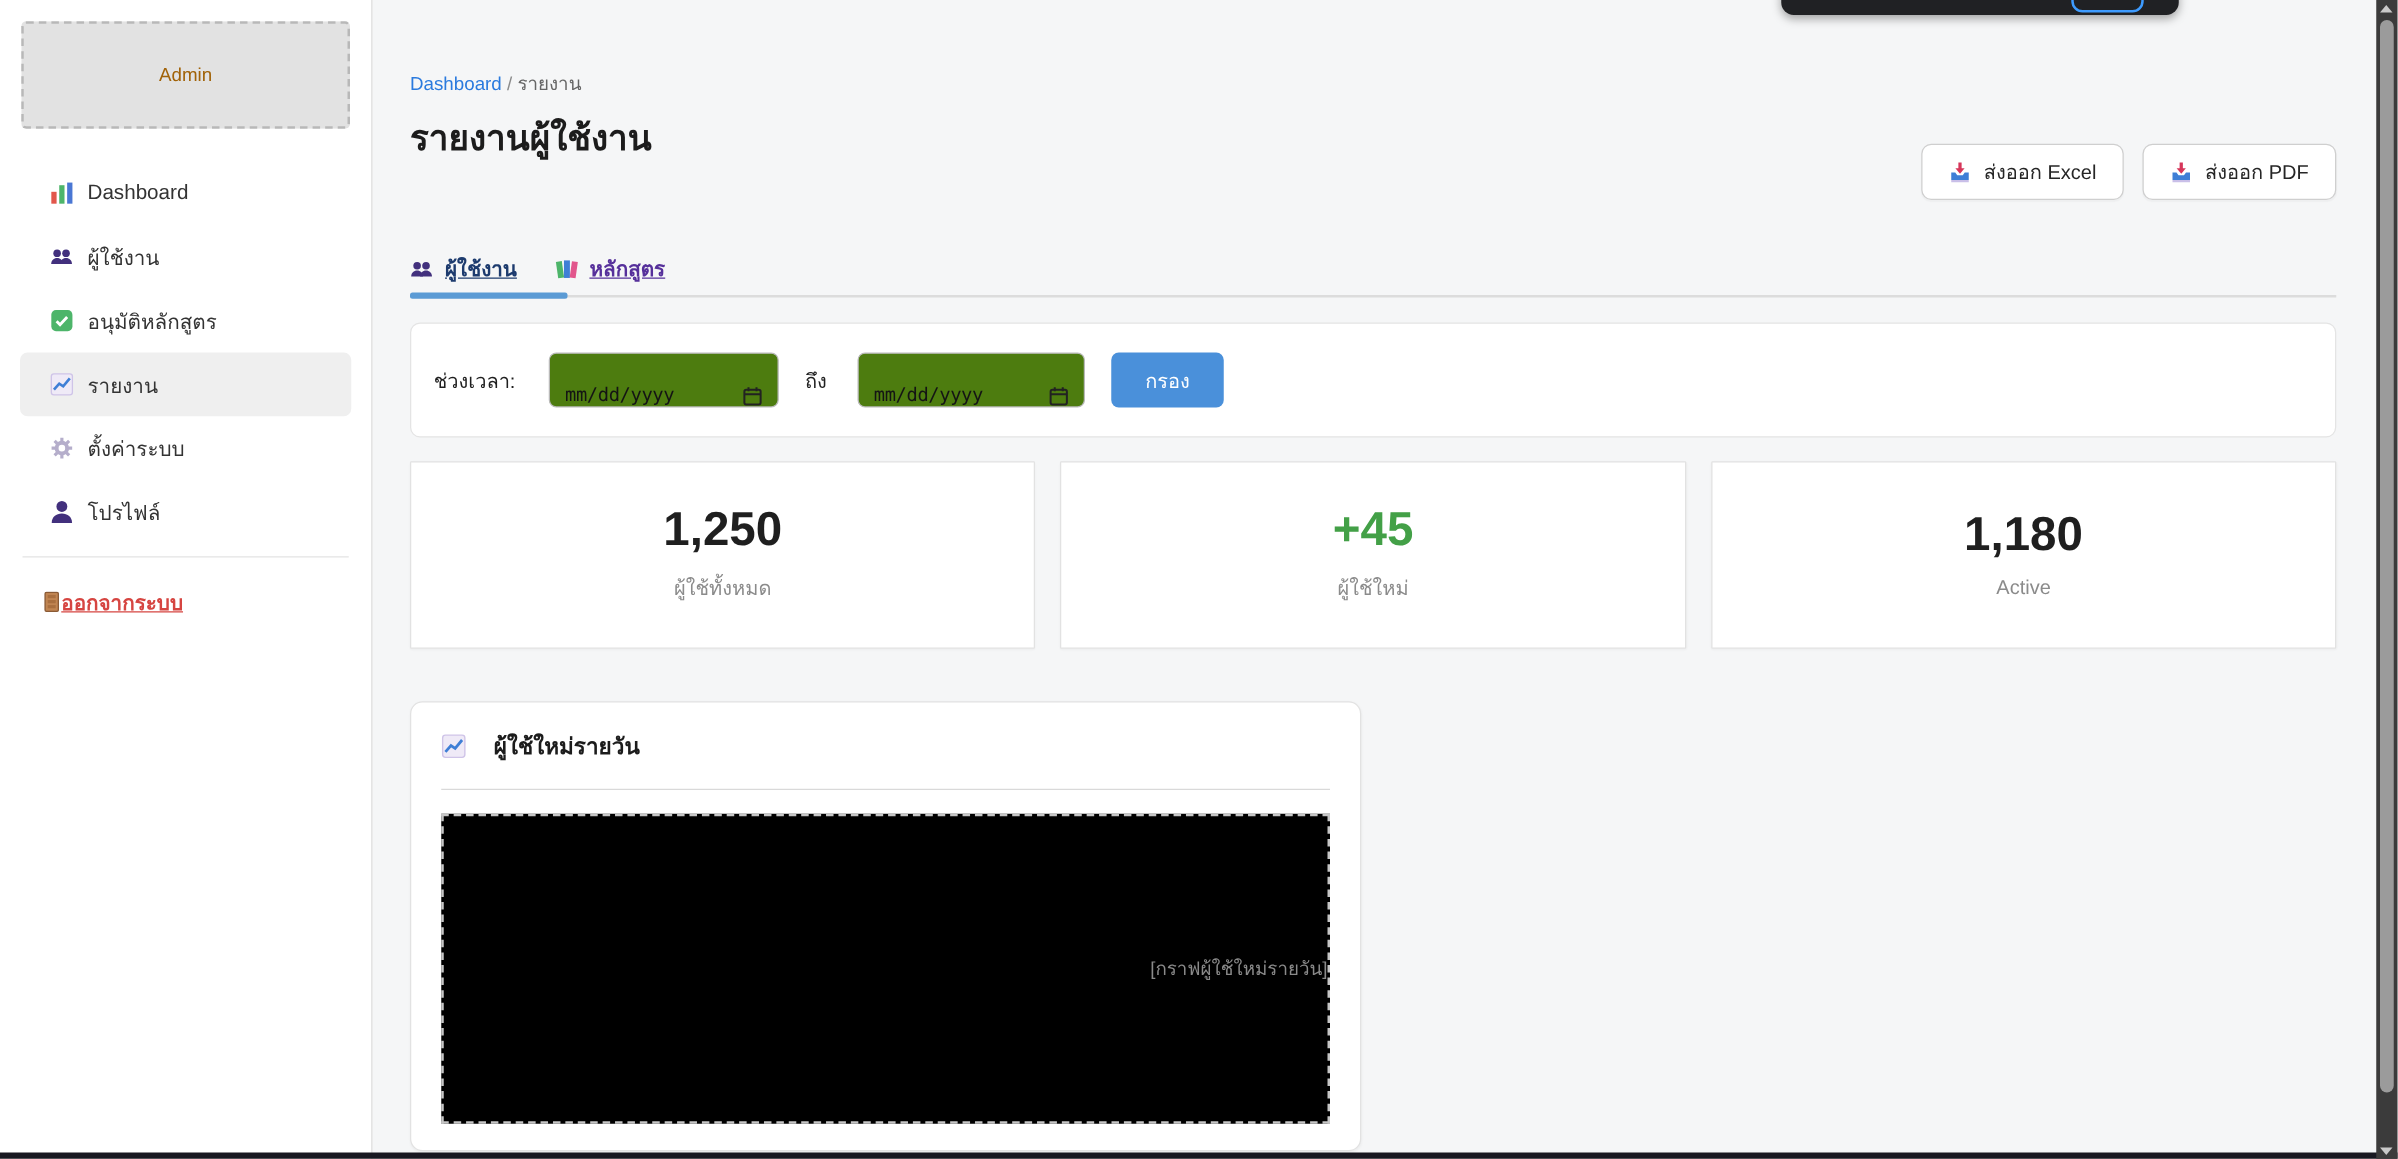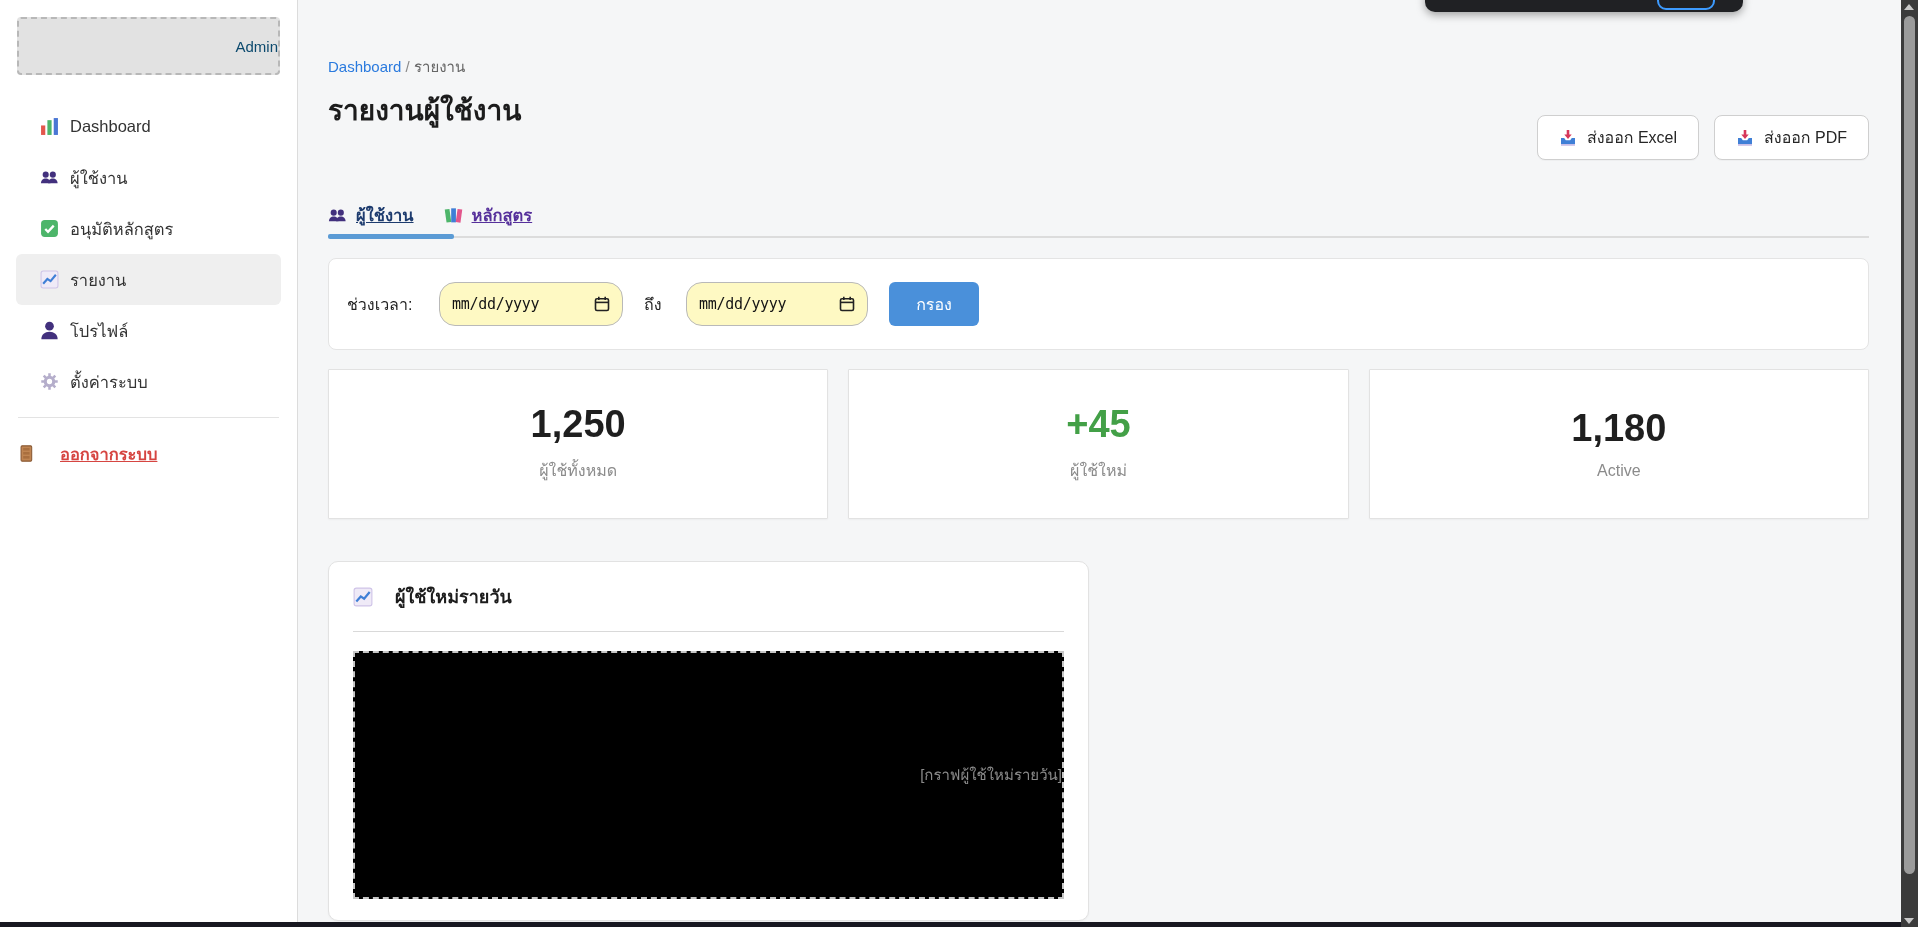--- a/index.html
+++ b/index.html
@@ -6,33 +6,33 @@
   html,body { margin:0; padding:0; }
   body {
     width:1918px; height:927px; position:relative; overflow:hidden;
     background:#f5f6f7;
     font-family:"Liberation Sans","DejaVu Sans",sans-serif;
     color:#333;
   }
   
   .sidebar { position:absolute; left:0; top:0; width:298px; height:100%;
     background:#fff; border-right:1px solid #dcdcdc; z-index:2; }
-  .brand-box { margin:17px; height:58px; background:#e2e2e2;
+  .brand-box { margin:17px; height:86px; background:#e2e2e2;
     border:2px dashed #b8b8b8; border-radius:4px;
-    display:flex; align-items:center; justify-content:flex-end;
-    color:#0c4a6e; font-size:15px; }
+    display:flex; align-items:center; justify-content:center;
+    color:#a16207; font-size:15px; }
   .nav { margin-top:26px; }
   .nav-item { height:51px; display:flex; align-items:center; gap:11px;
     padding-left:40px; font-size:16.5px; color:#333; cursor:pointer; }
   .nav-item.active { background:#efefef; border-radius:6px;
     margin:0 16px; padding-left:24px; }
   .nav-item .ic { width:19px; height:19px; display:inline-flex; flex:0 0 auto; }
   .divider { border-top:1px solid #e3e3e3; margin:10px 18px; }
   .logout-item { height:51px; margin-top:8px; display:flex; align-items:center;
-    gap:27px; padding-left:20px; cursor:pointer; }
+    gap:1px; padding-left:35px; cursor:pointer; }
   .logout-item .lbl { color:#d64541; font-size:16.5px; text-decoration:underline; font-weight:bold; }
   
   .main { position:absolute; left:298px; top:0; right:17px; bottom:0;margin-top:30px; }
   .breadcrumb { position:absolute; left:30px; top:25px; font-size:15px; color:#8a8a8a; }
   .breadcrumb a { color:#2a7ade; text-decoration:none; cursor:pointer; }
   .breadcrumb .cur { color:#666; }
   .page-title { position:absolute; left:30px; top:58px; font-size:28px;
     font-weight:bold; color:#1c1c1c; }
   .export-group { position:absolute; right:32px; top:85px; display:flex; gap:15px; }
   .export-btn { height:45px; padding:0 21px; background:#fff;
@@ -49,22 +49,22 @@
   .tab.t2 { color:#56309b; }
   .tab-border { position:absolute; left:30px; right:32px; top:206px;
     border-top:2px solid #dcdcdc; }
   .tab-active-bar { position:absolute; left:30px; top:204px; width:126px;
     height:5px; background:#5b9bd5; border-radius:2px; }
   
   .filter-card { position:absolute; left:30px; right:32px; top:228px; height:92px;
     background:#fff; border:1px solid #e4e4e4; border-radius:8px; }
   .filter-label { position:absolute; left:18px; top:0; height:100%;
     display:flex; align-items:center; font-size:16px; color:#1f1f1f; }
-  .date-input { position:absolute; top:23px; height:44px; background:#fef9c3;
-    border:1px solid #b9b9b9; border-radius:16px; display:flex; align-items:center;
+  .date-input { position:absolute; top:23px; height:44px; background:#4d7c0f;
+    border:1px solid #b9b9b9; border-radius:6px; display:flex; align-items:flex-end;
     justify-content:space-between; padding:0 12px; cursor:text;
     font-family:"DejaVu Sans Mono","Liberation Mono",monospace;
     font-size:15px; color:#141414; letter-spacing:-0.3px; }
   .date-from { left:110px; width:184px; }
   .date-to   { left:357px; width:182px; }
   .to-word { position:absolute; left:315px; top:0; height:100%;
     display:flex; align-items:center; font-size:16px; color:#1f1f1f; }
   .filter-btn { position:absolute; left:560px; top:23px; width:90px; height:44px;
     background:#4a90da; border:none; border-radius:6px; color:#fff;
     font-size:16px; font-family:inherit; cursor:pointer; }
@@ -152,37 +152,37 @@
       <span class="ic">
         <svg viewBox="0 0 18 18">
             <rect x="1" y="1" width="16" height="16" rx="2" fill="#efeaf7" stroke="#cfc4e8"></rect>
             <path d="M3 13l4-4.5 3 2 5-6" stroke="#3f7fd6" stroke-width="2" fill="none"></path>
           </svg>
       </span>
       <span>รายงาน</span>
     </div>
     <div class="nav-item">
       <span class="ic">
-        <svg viewBox="0 0 14 14">
-            <circle cx="7" cy="3.8" r="3.2" fill="#42307d"></circle>
-            <path d="M1 13.5c0-3.4 2.6-5.5 6-5.5s6 2.1 6 5.5z" fill="#42307d"></path>
-          </svg>
-      </span>
-      <span>โปรไฟล์</span>
-    </div>
-    <div class="nav-item">
-      <span class="ic">
         <svg viewBox="0 0 18 18">
             <circle cx="9" cy="9" r="4" fill="none" stroke="#b5aecb" stroke-width="3"></circle>
             <g stroke="#b5aecb" stroke-width="2.4">
               <path d="M9 1.2v3M9 13.8v3M1.2 9h3M13.8 9h3M3.5 3.5l2.1 2.1M12.4 12.4l2.1 2.1M14.5 3.5l-2.1 2.1M5.6 12.4l-2.1 2.1"></path>
             </g>
           </svg>
       </span>
       <span>ตั้งค่าระบบ</span>
+    </div>
+    <div class="nav-item">
+      <span class="ic">
+        <svg viewBox="0 0 14 14">
+            <circle cx="7" cy="3.8" r="3.2" fill="#42307d"></circle>
+            <path d="M1 13.5c0-3.4 2.6-5.5 6-5.5s6 2.1 6 5.5z" fill="#42307d"></path>
+          </svg>
+      </span>
+      <span>โปรไฟล์</span>
     </div>
   </div>
   <div class="divider"></div>
   <div class="logout-item">
     <span class="ic" style="width:13px;height:17px;display:inline-flex;">
       <svg viewBox="0 0 12 16">
           <rect x="1" y="0.8" width="10" height="14.4" rx="1" fill="#c08552" stroke="#8a5a35"></rect>
           <rect x="3" y="2.8" width="6" height="2.4" fill="#a96f3f"></rect>
           <rect x="3" y="6.6" width="6" height="2.4" fill="#a96f3f"></rect>
           <rect x="3" y="10.4" width="6" height="2.4" fill="#a96f3f"></rect>

